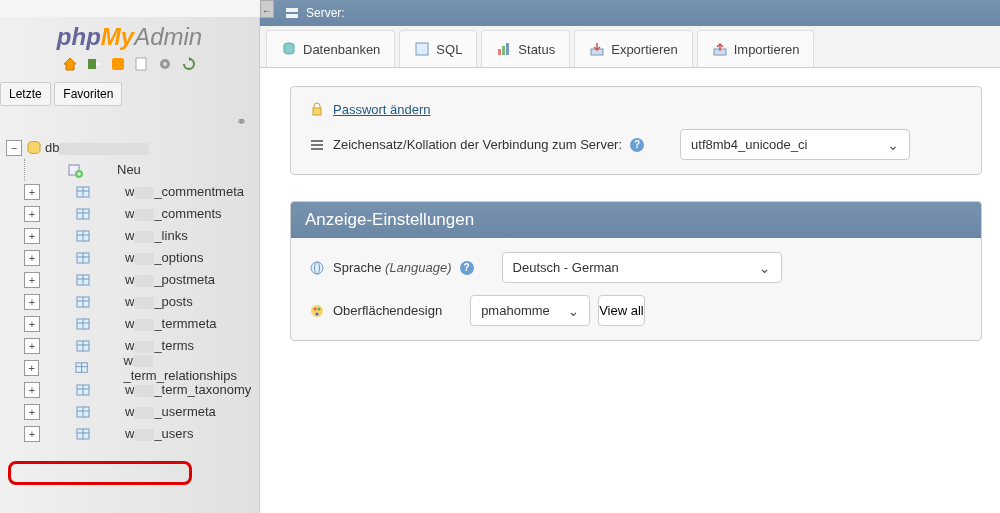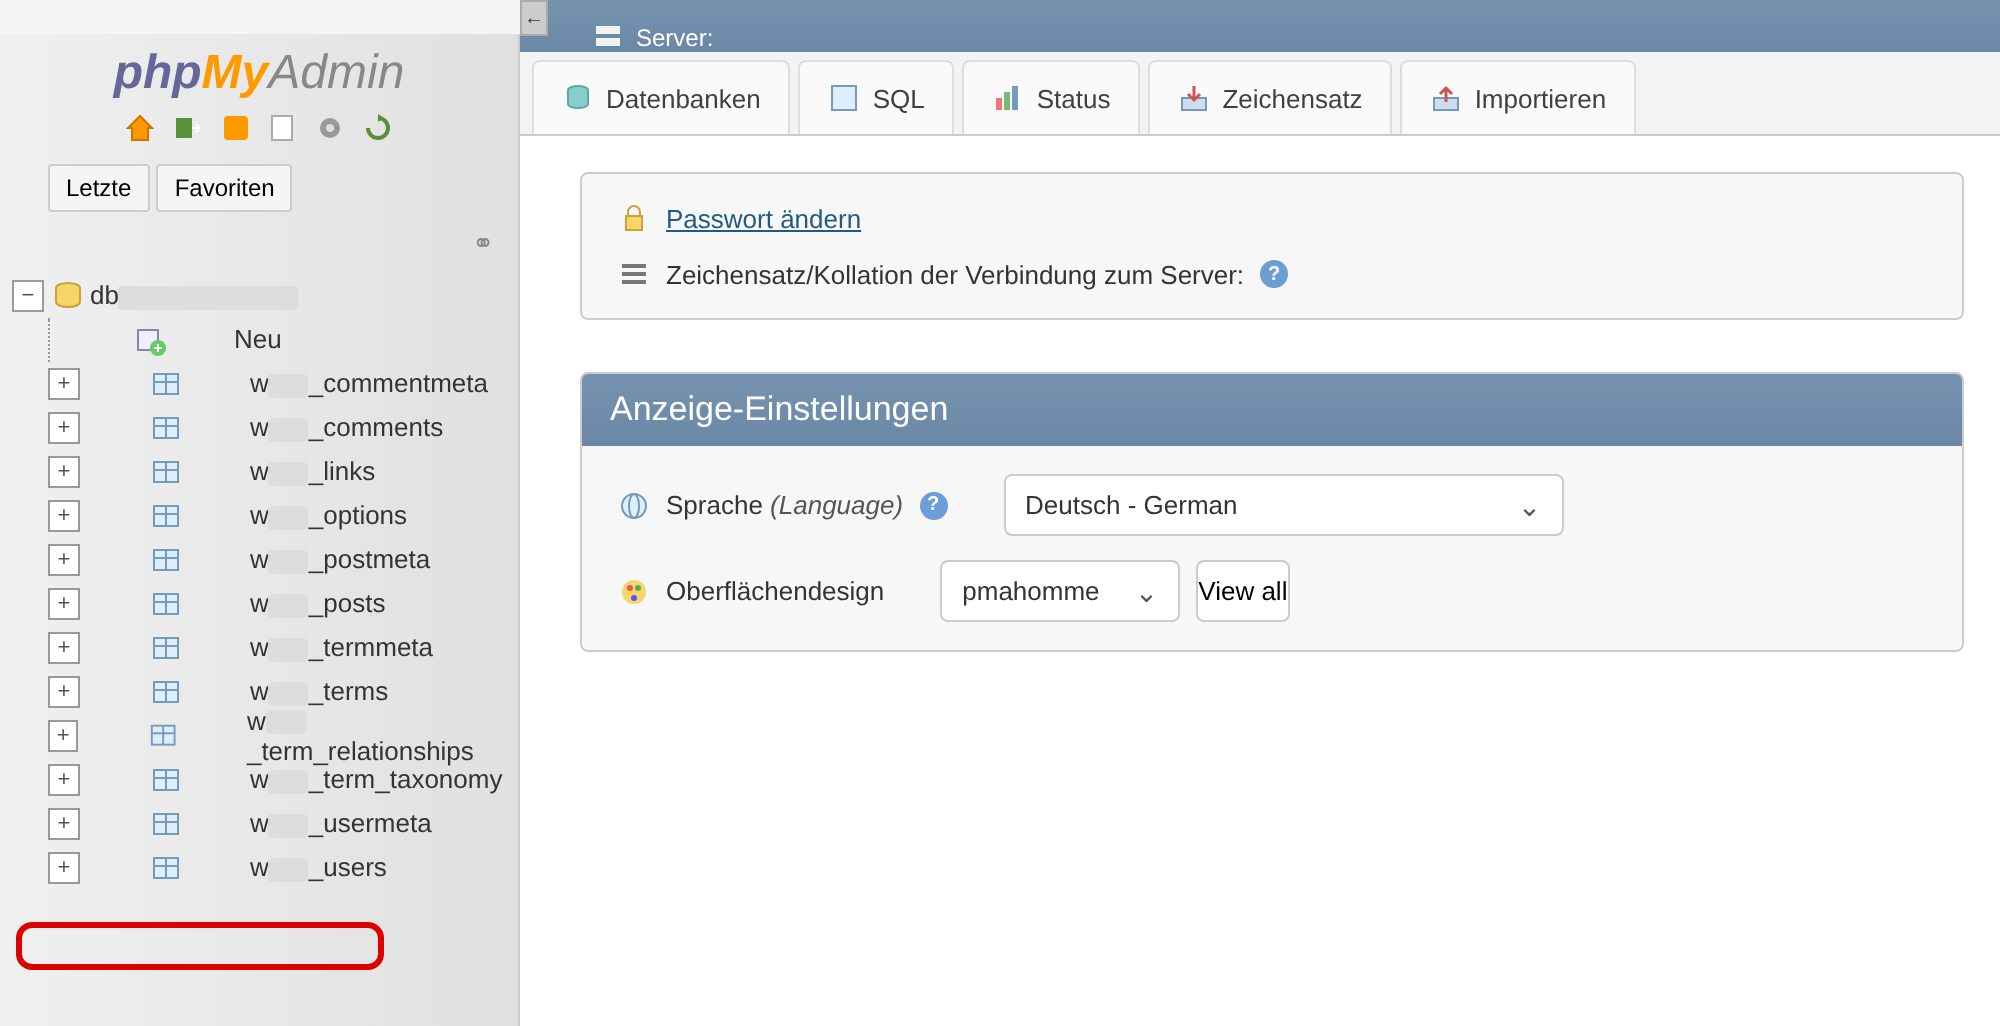--- a/index.html
+++ b/index.html
@@ -4,35 +4,35 @@
 <style>
 * { box-sizing: border-box; margin: 0; padding: 0; }
 body { font-family: sans-serif; font-size: 13px; color: #333; background: #f5f5f5; width: 1000px; height: 513px; overflow: hidden; position: relative; }
 .sidebar { position: absolute; left: 0; top: 17px; width: 260px; height: 100%; background: linear-gradient(to right, #f0f0f0, #e0e0e0); border-right: 1px solid #ccc; }
 .logo { text-align: center; padding: 6px 0 2px; font-size: 24px; font-weight: bold; font-style: italic; }
 .logo .p1 { color: #666699; }
 .logo .p2 { color: #ff9900; font-style: italic; }
 .logo .p3 { color: #888; font-style: italic; font-weight: normal; }
 .toolbar-icons { text-align: center; padding: 2px 0 6px; }
 .toolbar-icons span { display: inline-block; width: 16px; height: 16px; margin: 0 2px; vertical-align: middle; }
-.nav-tabs { padding: 4px 24px; }
+.nav-tabs { padding: 4px 0; }
 .nav-tabs button { background: #f5f5f5; border: 1px solid #ccc; padding: 4px 8px; font-size: 12px; cursor: pointer; border-radius: 2px; }
 .link-icon { text-align: right; padding: 4px 12px; color: #888; }
 .tree { padding: 4px 0 0 6px; font-size: 13px; }
 .tree-node { display: flex; align-items: center; height: 22px; position: relative; }
 .tree-node.db { margin-left: 0; }
 .tree-node.child { margin-left: 18px; gap: 31px; }
 .tree-toggle { width: 16px; height: 16px; border: 1px solid #999; background: #fff; display: inline-flex; align-items: center; justify-content: center; font-size: 11px; color: #555; cursor: pointer; margin-right: 2px; }
 .tree-line { width: 10px; height: 22px; border-left: 1px dotted #999; position: relative; }
 .tree-icon { width: 16px; height: 16px; display: inline-block; margin: 0 3px 0 2px; }
 .tree-label { cursor: pointer; }
 .highlight { border: 3px solid #dc0000; border-radius: 8px; position: absolute; pointer-events: none; }
 .main { position: absolute; left: 260px; top: 0; right: 0; height: 100%; background: #fff; }
 .collapse-btn { position: absolute; left: 0; top: 0; width: 14px; height: 18px; background: #ccc; border: 1px solid #aaa; display: flex; align-items: center; justify-content: center; font-size: 10px; cursor: pointer; }
-.server-bar { height: 26px; background: linear-gradient(#7793b0, #6a87a5); color: #fff; display: flex; align-items: flex-end; padding-left: 36px; font-size: 12px; }
+.server-bar { height: 26px; background: linear-gradient(#7793b0, #6a87a5); color: #fff; display: flex; align-items: center; padding-left: 24px; font-size: 12px; }
 .server-bar .sicon { width: 16px; height: 16px; margin-right: 6px; }
 .top-tabs { height: 42px; background: #f3f3f3; border-bottom: 1px solid #ccc; display: flex; align-items: stretch; padding: 0 4px; }
 .top-tab { display: flex; align-items: center; padding: 0 14px; border: 1px solid #ddd; border-bottom: none; background: #fafafa; margin: 4px 2px 0; border-radius: 4px 4px 0 0; cursor: pointer; color: #404040; font-size: 13px; gap: 6px; }
 .top-tab .ticon { width: 16px; height: 16px; }
 .content { padding: 18px 18px 0 30px; }
 .panel { border: 1px solid #ccc; border-radius: 4px; margin-bottom: 26px; background: #f7f7f7; overflow: hidden; }
 .panel-header { background: linear-gradient(#7793b0, #6a87a5); color: #fff; padding: 8px 14px; font-size: 17px; }
 .panel-body { padding: 14px 18px; }
 .row { display: flex; align-items: center; margin-bottom: 12px; gap: 8px; }
 .row:last-child { margin-bottom: 0; }
@@ -283,21 +283,21 @@
         </span>
         <span>Status</span>
       </div>
     <div class="top-tab">
         <span class="ticon">
           <svg viewBox="0 0 16 16">
             <rect x="2" y="8" width="12" height="6" fill="#cde" stroke="#79b"></rect>
             <path d="M8 2v7M5 6l3 3 3-3" stroke="#c55" fill="none" stroke-width="1.5"></path>
           </svg>
         </span>
-        <span>Zeichensatz</span>
+        <span>Exportieren</span>
       </div>
     <div class="top-tab">
         <span class="ticon">
           <svg viewBox="0 0 16 16">
             <rect x="2" y="8" width="12" height="6" fill="#cde" stroke="#79b"></rect>
             <path d="M8 10V3M5 6l3-3 3 3" stroke="#c55" fill="none" stroke-width="1.5"></path>
           </svg>
         </span>
         <span>Importieren</span>
       </div>
@@ -319,20 +319,23 @@
           <span class="picon">
               <svg viewBox="0 0 16 16">
                 <rect x="2" y="3" width="12" height="2" fill="#777"></rect>
                 <rect x="2" y="7" width="12" height="2" fill="#777"></rect>
                 <rect x="2" y="11" width="12" height="2" fill="#777"></rect>
               </svg>
             </span>
           <span>Zeichensatz/Kollation der Verbindung zum Server:</span>
           <span class="info-icon">?</span>
           <span style="width:20px"></span>
+          <div class="select">
+              <span>utf8mb4_unicode_ci</span>
+            </div>
         </div>
       </div>
     </div>
 
     <div class="panel">
       <div class="panel-header">Anzeige-Einstellungen</div>
       <div class="panel-body">
         <div class="row">
           <span class="picon">
               <svg viewBox="0 0 16 16">

